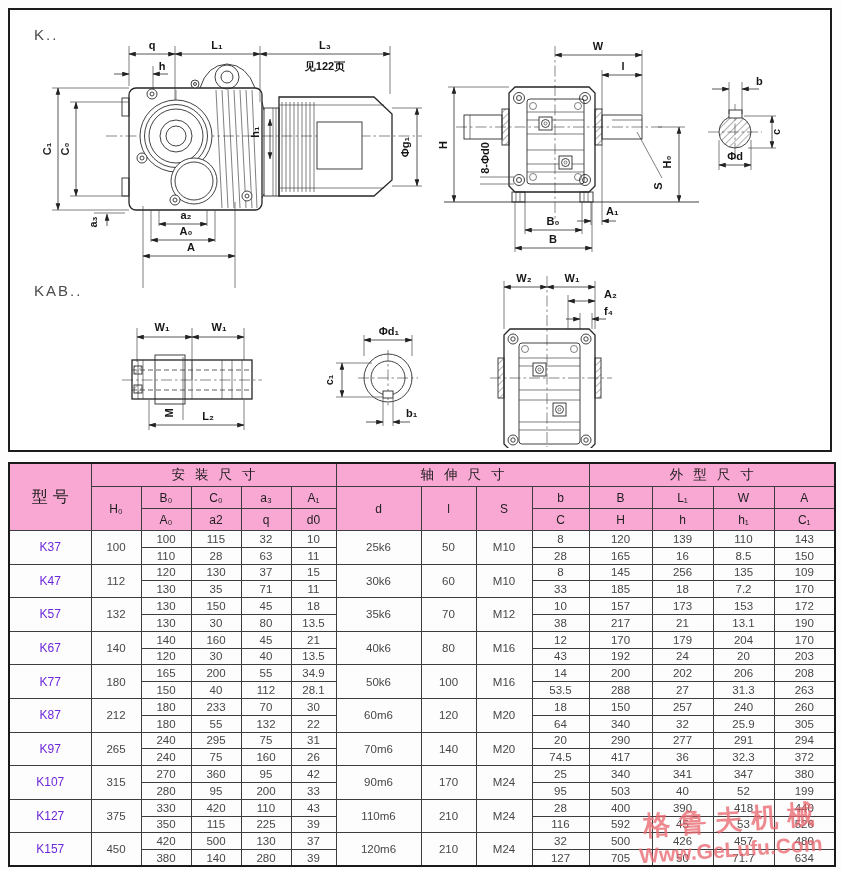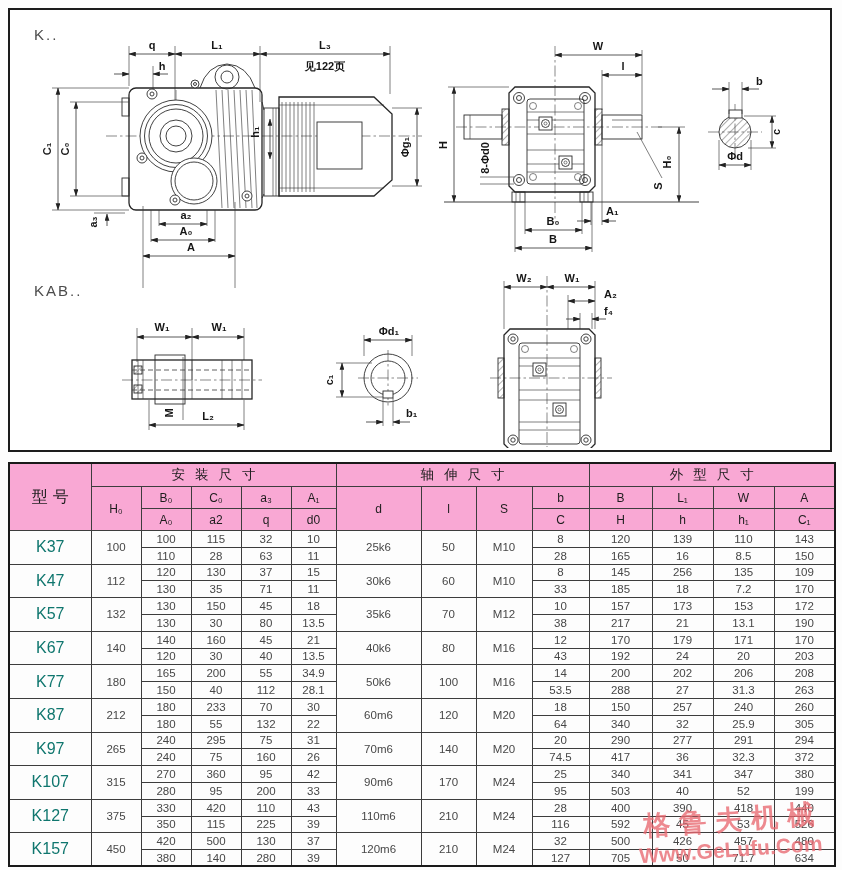--- a/index.html
+++ b/index.html
@@ -26,21 +26,21 @@
              font-family:"Liberation Sans",sans-serif;}
   table.dims{border:2px solid #1a1a1a;}
   table.dims th,table.dims td{border:1px solid #3d3d3d;text-align:center;padding:0;
              overflow:hidden;white-space:nowrap;}
   thead th{background:#f9a8d4;font-weight:normal;color:#1d1d1d;}
   th.group-th{font-size:13.5px;letter-spacing:10px;text-indent:10px;height:22px;}
   th.model-th{font-size:16px;letter-spacing:5px;text-indent:5px;}
   tr.sub th{font-size:12px;height:21px;}
   tbody tr{height:16.8px;}
   tbody td{font-size:11.5px;color:#474747;}
-  td.model{font-size:16px;color:#0f766e;}
+  td.model{font-size:12px;color:#6d28d9;}
   
   .watermark{position:absolute;left:622px;top:802px;width:215px;text-align:center;
              transform:rotate(-4deg);pointer-events:none;z-index:5;color:rgba(232,104,112,0.78);}
   .wm-cn{font-size:27px;font-weight:bold;letter-spacing:9px;text-indent:9px;
          font-family:"Liberation Sans",sans-serif,sans-serif;}
   .wm-url{font-size:21px;font-weight:bold;margin-top:0px;}
 </style>
 </head>
 <body>
 
@@ -514,21 +514,21 @@
             <td>140</td>
             <td>160</td>
             <td>45</td>
             <td>21</td>
             <td rowspan="2">40k6</td>
             <td rowspan="2">80</td>
             <td rowspan="2">M16</td>
             <td>12</td>
             <td>170</td>
             <td>179</td>
-            <td>171</td>
+            <td>204</td>
             <td>170</td>
           </tr>
           <tr>
             <td>120</td>
             <td>30</td>
             <td>40</td>
             <td>13.5</td>
             <td>43</td>
             <td>192</td>
             <td>24</td>

